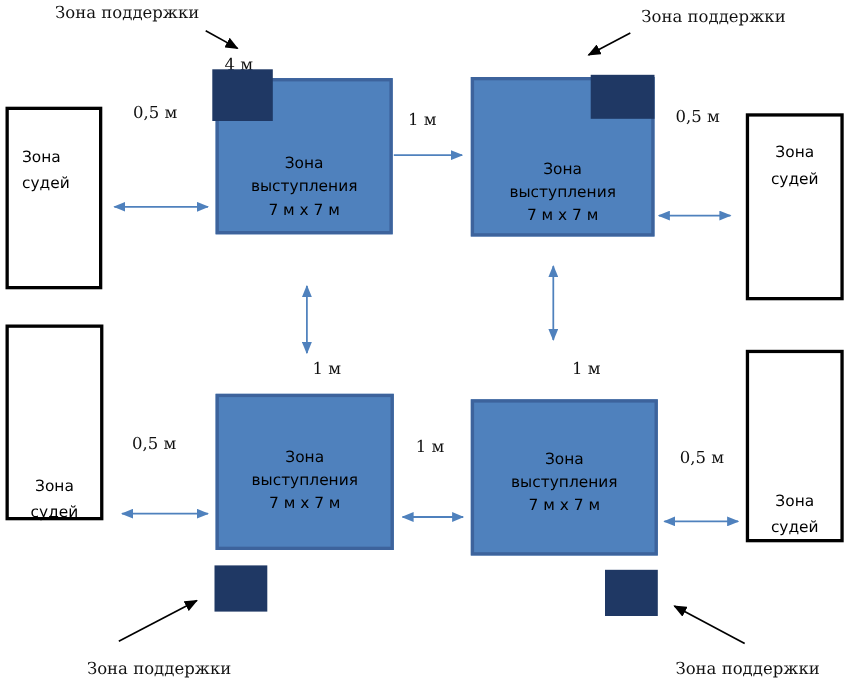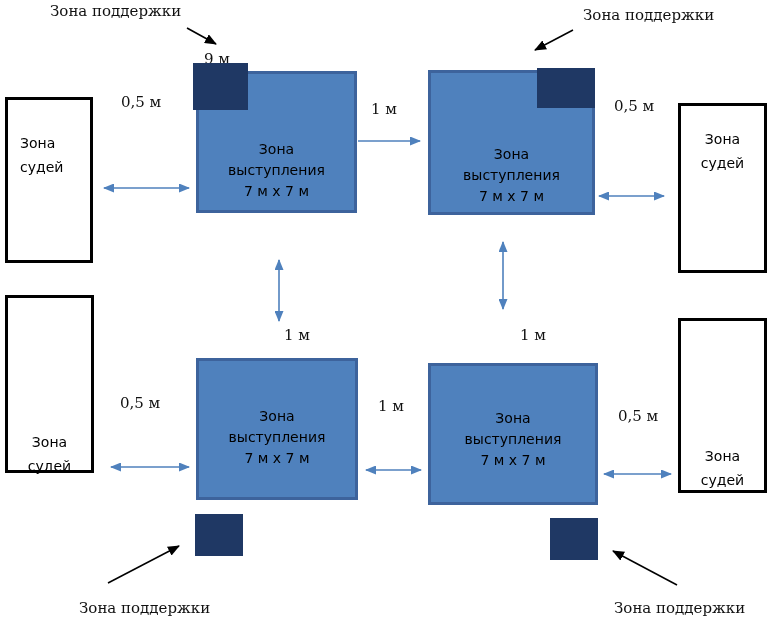--- a/index.html
+++ b/index.html
@@ -60,21 +60,21 @@
 </head>
 <body>
 
 <div class="canvas">
 
   <div class="lbl" id="sup-tl">Зона поддержки</div>
   <div class="lbl" id="sup-tr">Зона поддержки</div>
   <div class="lbl" id="sup-bl">Зона поддержки</div>
   <div class="lbl" id="sup-br">Зона поддержки</div>
 
-  <div class="lbl" id="m-2m">9 м</div>
+  <div class="lbl" id="m-2m">4 м</div>
   <div class="lbl" id="m-tl">0,5 м</div>
   <div class="lbl" id="m-tc">1 м</div>
   <div class="lbl" id="m-tr">0,5 м</div>
   <div class="lbl" id="m-ml">1 м</div>
   <div class="lbl" id="m-mr">1 м</div>
   <div class="lbl" id="m-bl">0,5 м</div>
   <div class="lbl" id="m-bc">1 м</div>
   <div class="lbl" id="m-br">0,5 м</div>
 
   <div class="perf" id="perf-1">

